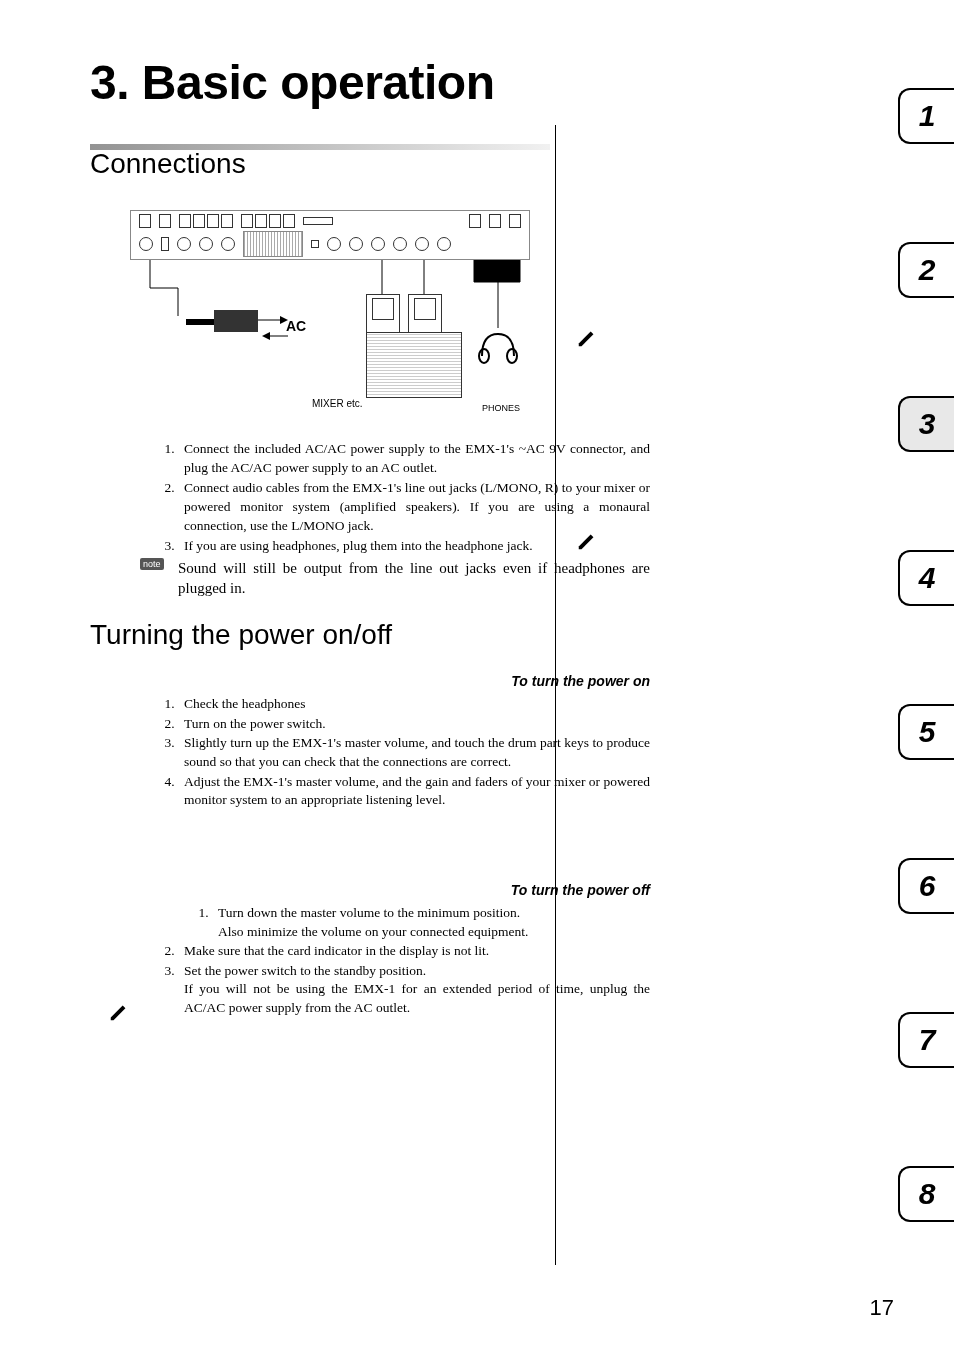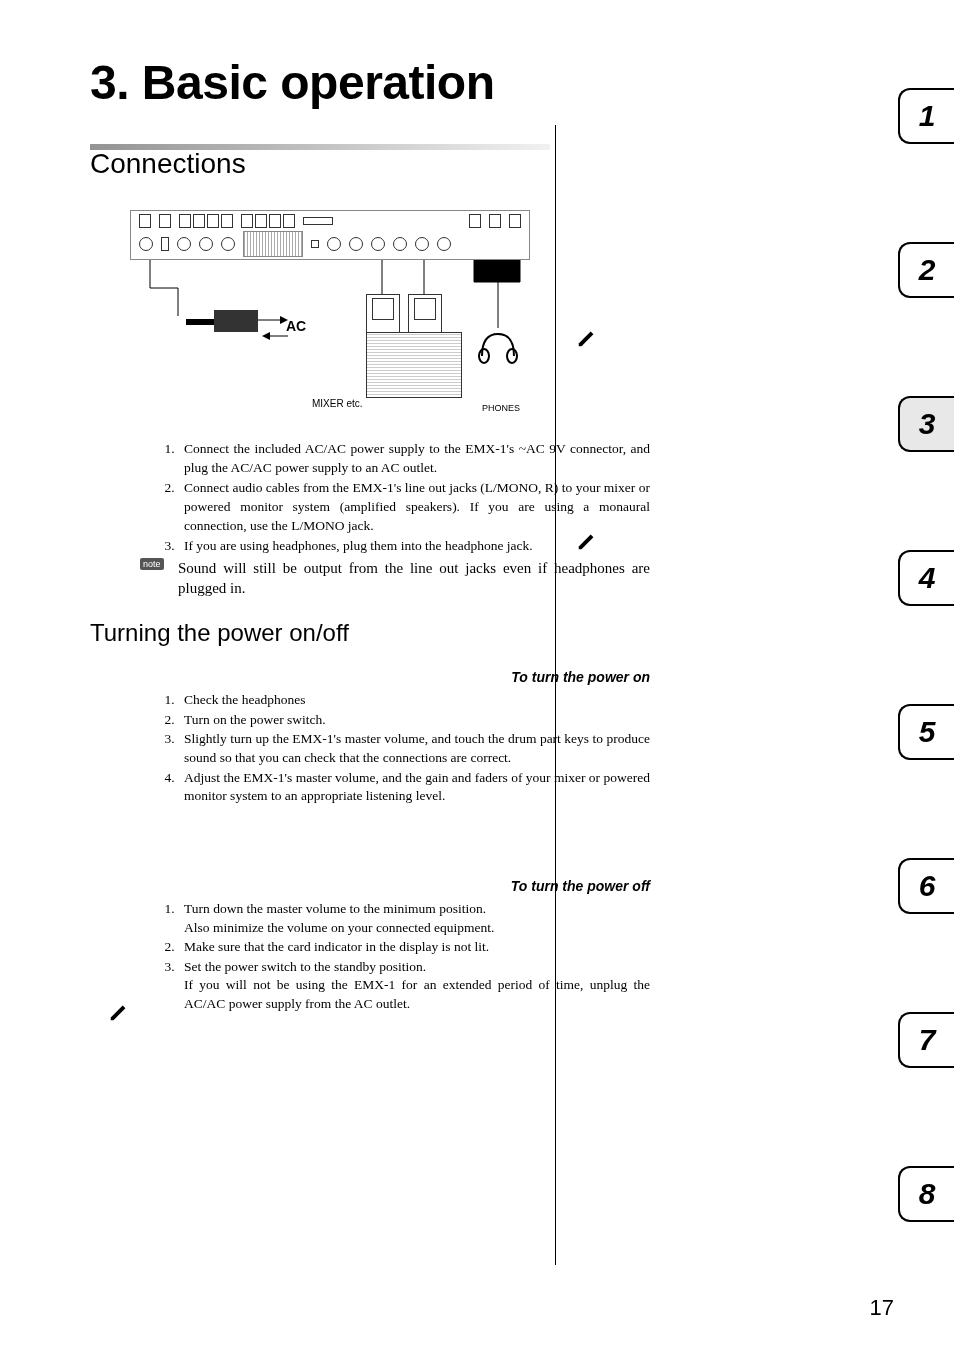--- a/index.html
+++ b/index.html
@@ -50,21 +50,21 @@
     z-index: 1;
     letter-spacing: -0.5px;
   }
   .subsection-title {
     font-family: 'Arial Narrow', Arial, sans-serif;
     font-weight: normal;
     font-size: 28px;
     margin-bottom: 18px;
   }
   .subsection-title.lg {
-    font-size: 24px;
+    font-size: 28px;
     margin-top: 20px;
     margin-bottom: 18px;
   }
   .diagram-box {
     width: 420px;
     height: 210px;
     margin: 30px 0 20px 40px;
     position: relative;
   }
   .rear-panel {
@@ -290,21 +290,21 @@
     </ol>
 
     <div class="pencil-icon" style="left:18px; top:946px;">
       <svg viewBox="0 0 24 24">
           <path d="M3 21 L6 21 L19 8 L16 5 L3 18 Z M16 5 L19 8" fill="#000"></path>
         </svg>
     </div>
 
     <div class="subhead" style="margin-top:72px;">To turn the power off</div>
     <ol class="step-list tight">
-      <li style="white-space:pre-line;">Turn down the master volume to the minimum position.
+      <li style="white-space:pre-line;margin-left:34px;">Turn down the master volume to the minimum position.
 Also minimize the volume on your connected equipment.</li>
       <li>Make sure that the card indicator in the display is not lit.</li>
       <li style="white-space:pre-line;"> Set the power switch to the standby position.
 If you will not be using the EMX-1 for an extended period of time, unplug the AC/AC power supply from the AC outlet.</li>
     </ol>
 
   </div>
 
   <div class="divider-v"></div>
 

